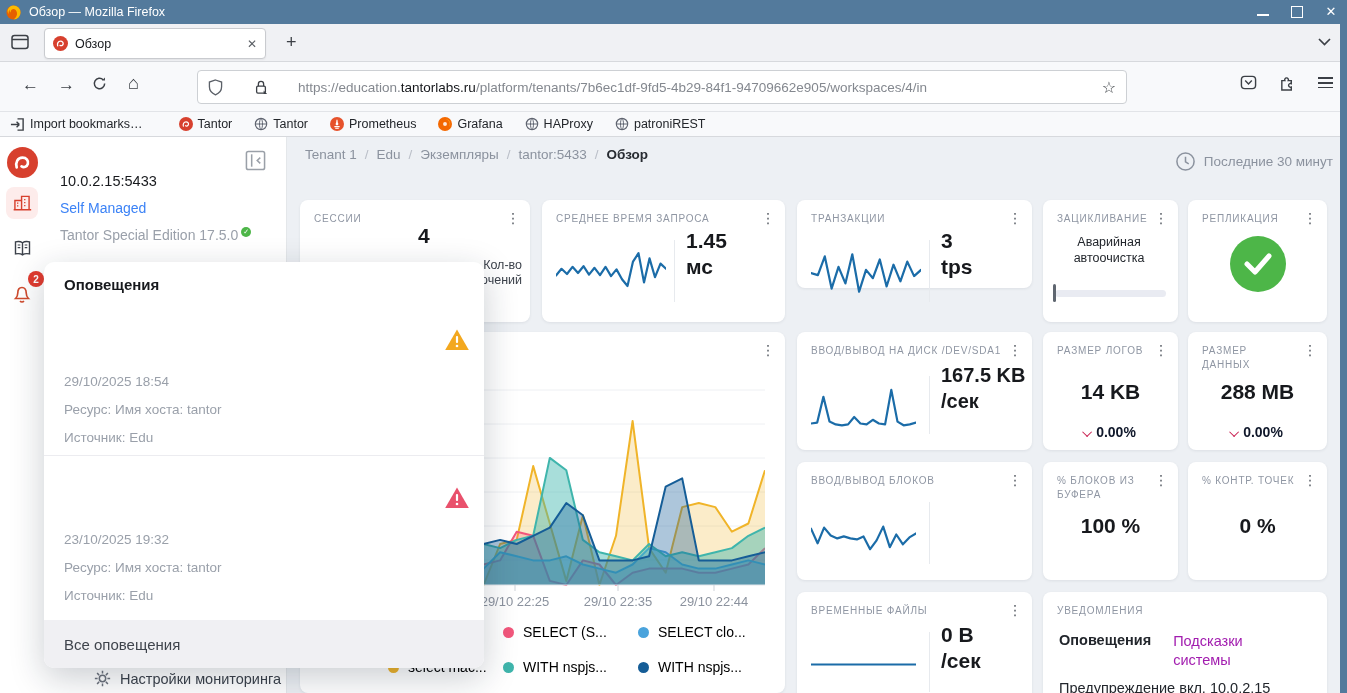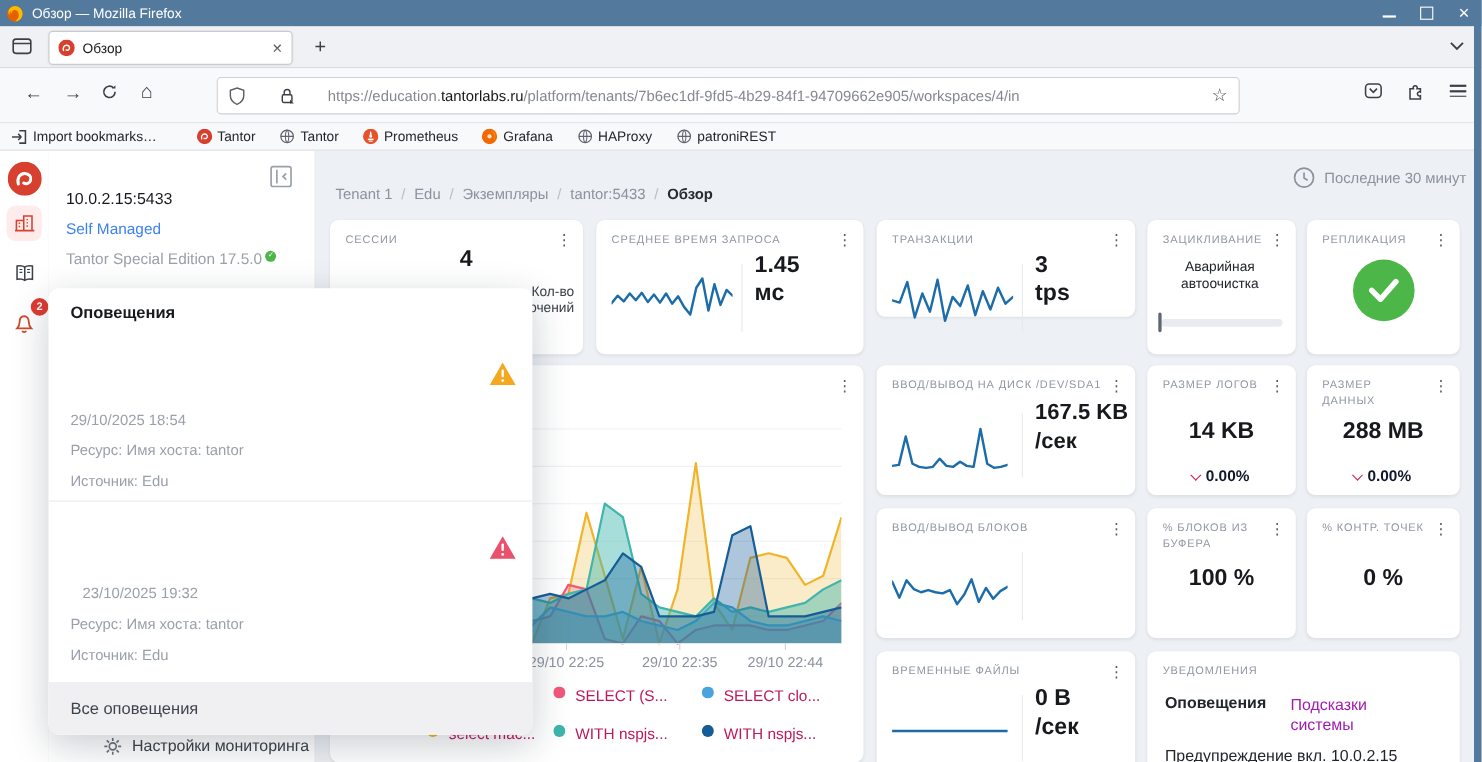--- a/index.html
+++ b/index.html
@@ -47,21 +47,21 @@
 
   .panel { position:absolute; left:44px; top:0; width:243px; height:100%; background:#fff; border-right:1px solid #e4e7ea; z-index:4; }
   .collapse-btn { position:absolute; right:20px; top:13px; }
   .inst-addr { position:absolute; left:16px; top:36px; font-size:14.5px; color:#17191d; }
   .inst-type { position:absolute; left:16px; top:63px; font-size:14px; color:#3b82f6; }
   .inst-ed   { position:absolute; left:16px; top:90px; font-size:14px; color:#9aa0aa; }
   .gdot { display:inline-block; width:10px; height:10px; background:#4db648; border-radius:50%; color:#fff; font-size:7px; line-height:10px; text-align:center; vertical-align:super; margin-left:3px; }
   .panel-settings { position:absolute; left:50px; top:533px; display:flex; gap:9px; align-items:center; font-size:14.5px; color:#3c424b; }
 
   .app-header { position:absolute; left:287px; top:0; right:0; height:53px; background:#edf0f4; }
-  .breadcrumb { position:absolute; left:18px; top:32px; font-size:13.5px; color:#8b929e; display:flex; gap:8px;justify-content:flex-end; }
+  .breadcrumb { position:absolute; left:18px; top:10px; font-size:13.5px; color:#8b929e; display:flex; gap:8px;justify-content:flex-end; }
   .breadcrumb .sep { color:#b9bec7; }
   .breadcrumb .active { color:#272b31; font-weight:bold; }
   .timerange { position:absolute; right:14px; top:14px; display:flex; align-items:center; gap:8px; font-size:13.5px; color:#8b929e; }
 
   
   .card { position:absolute; background:#fff; border-radius:8px; box-shadow:0 1px 3px rgba(25,35,55,.08); }
   .card-title { position:absolute; left:14px; top:12px; right:30px; font-size:10px; letter-spacing:.8px; color:#8f96a3; line-height:14px; }
   .kebab { position:absolute; right:10px; top:10px; font-size:14px; color:#565b63; }
   .spark { position:absolute; left:14px; top:44px; }
   .vdiv { position:absolute; left:132px; top:40px; width:1px; height:62px; background:#e7eaee; }
@@ -77,21 +77,21 @@
   .wrap-label { position:absolute; left:14px; top:34px; font-size:12.5px; color:#22262c; line-height:16px; width:104px; text-align:center; }
   .slider { position:absolute; left:10px; right:12px; top:84px; height:18px; }
   .slider .track { position:absolute; left:2px; right:0; top:6px; height:7px; background:#e9ebf2; border-radius:4px; }
   .slider .handle { position:absolute; left:0; top:0; width:3px; height:18px; background:#5f6670; border-radius:2px; }
 
   .ok-circle { position:absolute; left:50%; top:36px; transform:translateX(-50%); width:56px; height:56px; background:#4db648; border-radius:50%; display:flex; align-items:center; justify-content:center; }
 
   
   .qchart-wrap { position:absolute; left:18px; top:48px; }
   .xlabels span { position:absolute; top:262px; font-size:13px; color:#8b929e; transform:translateX(-50%); }
-  .legend-item { position:absolute; display:flex; align-items:flex-start; gap:9px; font-size:14px; color:#be185d; }
+  .legend-item { position:absolute; display:flex; align-items:center; gap:9px; font-size:14px; color:#000000; }
   .ldot { width:11px; height:11px; border-radius:50%; }
 
   
   .ntabs { position:absolute; left:16px; top:40px; display:flex; gap:22px; }
   .ntab-active { font-size:14.5px; font-weight:bold; color:#22262c; }
   .ntab-idle { font-size:14.5px; color:#a21caf; width:96px; line-height:19px; }
   .nmsg { position:absolute; left:16px; top:88px; font-size:14.5px; color:#22262c; white-space:nowrap; }
 
   
   .popup { position:absolute; left:44px; top:125px; width:440px; height:406px; background:#fff; border-radius:10px; box-shadow:0 10px 34px rgba(20,30,50,.22); z-index:50; overflow:hidden; }
@@ -542,21 +542,21 @@
 
     <div class="popup-div"></div>
 
     <span class="al-icon" style="top:224px;">
       <svg width="26" height="24" viewBox="0 0 26 24">
           <path d="M13 1.5 24.8 22H1.2z" fill="#e9516c"></path>
           <rect x="11.9" y="8" width="2.2" height="7" rx="1" fill="#fff"></rect>
           <circle cx="13" cy="18" r="1.3" fill="#fff"></circle>
         </svg>
     </span>
-    <div class="al-meta" style="top:270px;margin-left:11px;">23/10/2025 19:32</div>
+    <div class="al-meta" style="top:270px;">23/10/2025 19:32</div>
     <div class="al-meta" style="top:298px;">Ресурс: Имя хоста: tantor</div>
     <div class="al-meta" style="top:326px;">Источник: Edu</div>
 
     <div class="popup-footer">
         <span>Все оповещения</span>
       </div>
   </div>
 
 </div>
 

